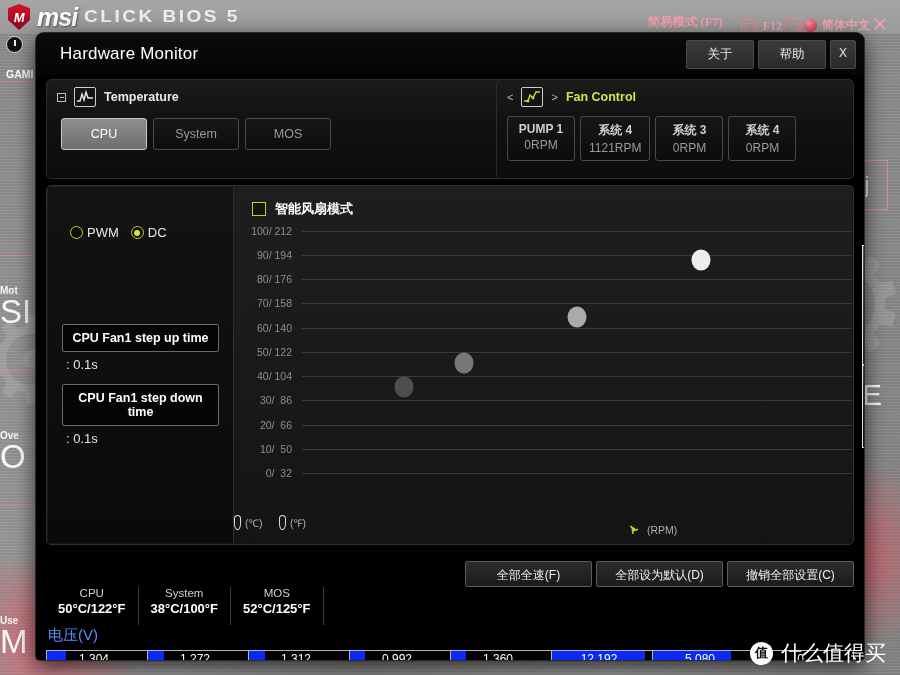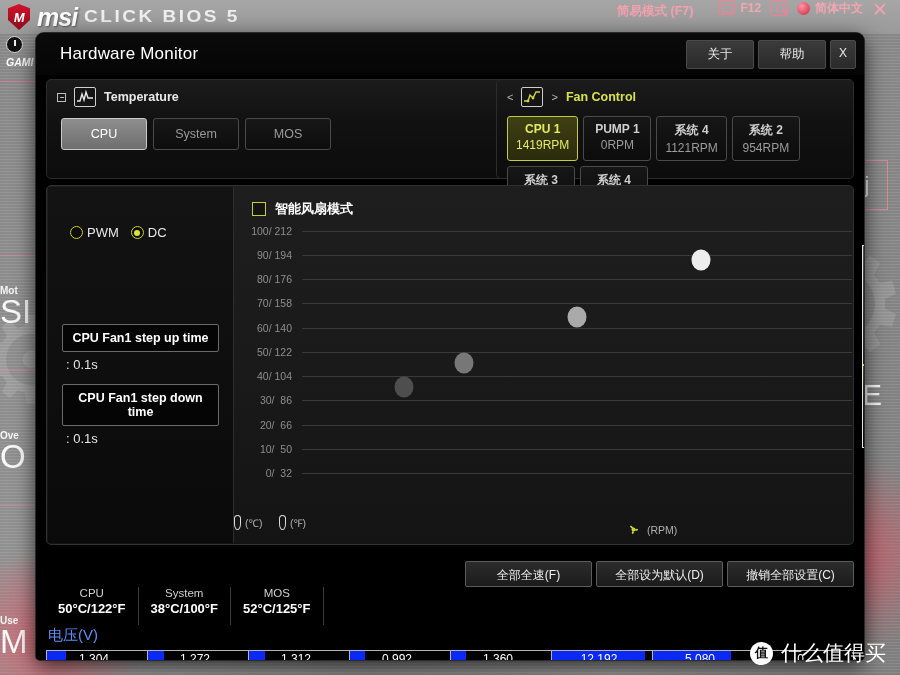--- a/index.html
+++ b/index.html
@@ -34,22 +34,22 @@
     background: linear-gradient(180deg,#d6112a,#8d0a1c);
     clip-path: polygon(50% 0%, 100% 16%, 100% 62%, 50% 100%, 0% 62%, 0% 16%);
     display:flex; align-items:center; justify-content:center; }
   .msi-shield i { color:#fff; font-style:normal; font-size: 13px; font-weight: bold;
     transform: skewX(-10deg); }
   .msi-word { color:#fff; font-size: 25px; font-weight: 800; font-style: italic;
     letter-spacing:-1px; text-shadow: 1px 1px 2px rgba(0,0,0,.45); }
   .clickbios { color:#efefef; font-size: 19px; font-weight: 700; letter-spacing: 2.5px;
     transform: scaleY(0.82); }
 
-  .topbar-right { margin-left:auto; display:flex; align-items:flex-start; gap: 9px;
-    padding-right: 12px; height: 34px; }
+  .topbar-right { margin-left:auto; display:flex; align-items:flex-end; gap: 2px;
+    padding-right: 12px; height: 34px; font-family: Liberation Serif, serif; }
   .easy-mode { position: relative; color:#f5a0ae; font-size: 12.5px; font-weight:700;
     padding: 3px 16px; }
   .easy-mode::before, .easy-mode::after {
     content:""; position:absolute; top:-2px; width: 16px; height: 34px;
     border-bottom: 1.4px solid #ef8a9c; }
   .easy-mode::before { left:-14px; transform: skewX(24deg); border-left: 0; }
   .easy-mode::after { right:-14px; transform: skewX(-24deg); }
   .ti { display:flex; align-items:center; gap:5px; color:#f2a6b2; font-size: 12px; font-weight:600; }
   .icon-box { width: 17px; height: 15px; border: 1.6px solid #f08496; border-radius: 2px;
     position: relative; display:inline-block; }
@@ -64,21 +64,21 @@
     background: radial-gradient(circle at 35% 32%, #ff94a6, #c8283f); }
   .close-x { color:#f1a3b0; font-size: 19px; font-weight: 300; line-height:1; }
 
   
   .lnav { position:absolute; left:0; top:34px; width: 40px; }
   .lnav-top { height: 48px; border-bottom: 1px solid rgba(240,120,140,0.65);
     display:flex; flex-direction:column; align-items:flex-start; padding-left:6px; padding-top:2px;}
   .clock-ic { width:17px;height:17px;border-radius:50%;background:#111;
     border:1.5px solid #ddd; position:relative; }
   .clock-ic::after{content:"";position:absolute;left:7px;top:3px;width:1.5px;height:6px;background:#eee;}
-  .gaming-txt { color:#fff; font-size:10.5px; font-weight:800; margin-top:3px;font-style:italic; }
+  .gaming-txt { color:#fff; font-size:10.5px; font-weight:800; margin-top:15px; }
   .bg-sec { position:absolute; left:0; width: 132px; }
   .bg-sec .sm { color:#ffffff; font-size: 10px; font-weight:700; opacity:.92; }
   .bg-sec .lg { color:#ffffff; font-size: 33px; font-weight: 300; line-height: 0.95; opacity:.95; }
   .bg-rule { position:absolute; left:0; width:130px; height:1px; background: rgba(245,130,150,0.55); }
   .bg-right-txt { position:absolute; color:#fff; font-size: 30px; font-weight:300; opacity:.95; }
   .bg-panel-r { position:absolute; border:1px solid rgba(250,140,160,.7); }
   .bg-panel-r span{ color:#f0f0f0; font-size:22px; }
 
   
   .dialog { position:absolute; left: 36px; top: 33px; width: 828px; height: 627px;
@@ -294,35 +294,27 @@
             <svg width="18" height="16" viewBox="0 0 18 16">
               <polyline points="1,12 5,12 7,6 10,9 13,3 17,3" fill="none" stroke="#cdd63c" stroke-width="1.4"></polyline>
               <circle cx="5" cy="12" r="1.4" fill="#cdd63c"></circle>
                 <circle cx="10" cy="9" r="1.4" fill="#cdd63c"></circle>
             </svg>
           </span>
           <span class="arw">&gt;</span>
           <span class="ttl y">Fan Control</span>
         </div>
         <div class="tabrow" style="gap:5px; padding:2px 8px 8px 10px;">
-          <div class="fbtn active">
-            <span class="n">CPU 1</span>
-            <span class="v">1419RPM</span>
-          </div>
           <div class="fbtn">
             <span class="n">PUMP 1</span>
             <span class="v">0RPM</span>
           </div>
           <div class="fbtn">
             <span class="n">系统 4</span>
             <span class="v">1121RPM</span>
-          </div>
-          <div class="fbtn">
-            <span class="n">系统 2</span>
-            <span class="v">954RPM</span>
           </div>
           <div class="fbtn">
             <span class="n">系统 3</span>
             <span class="v">0RPM</span>
           </div>
           <div class="fbtn">
             <span class="n">系统 4</span>
             <span class="v">0RPM</span>
           </div>
         </div>

